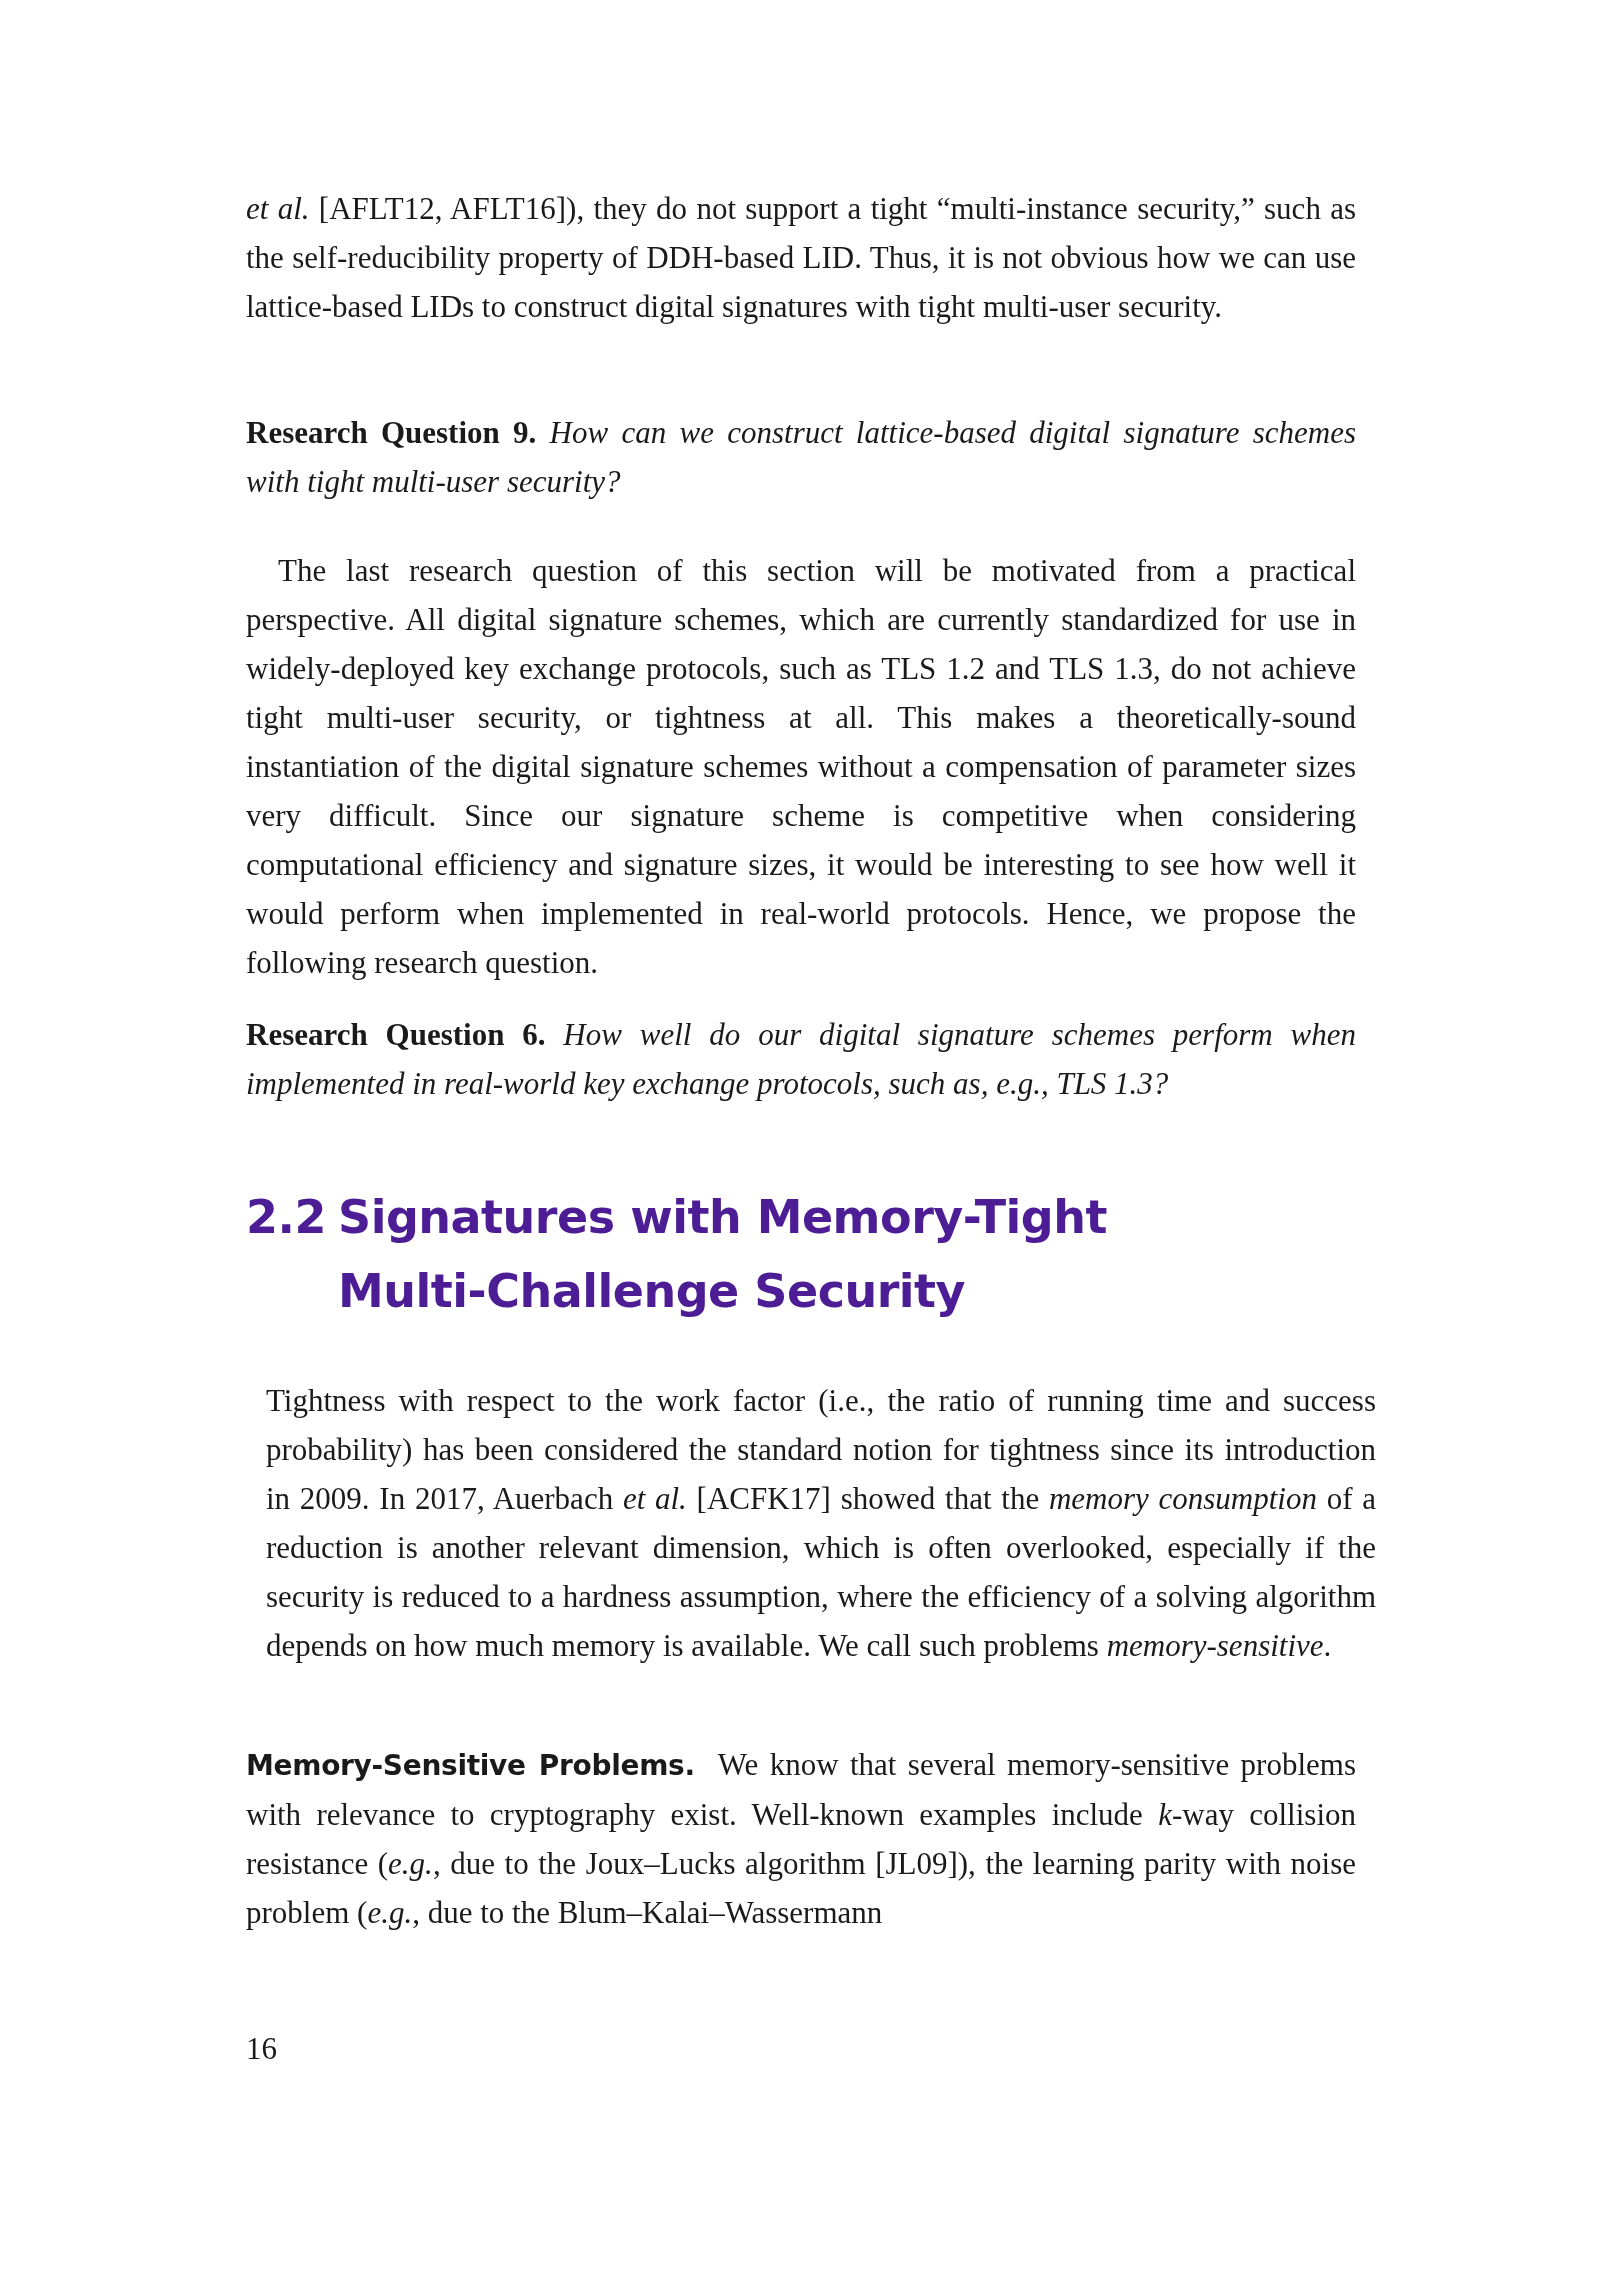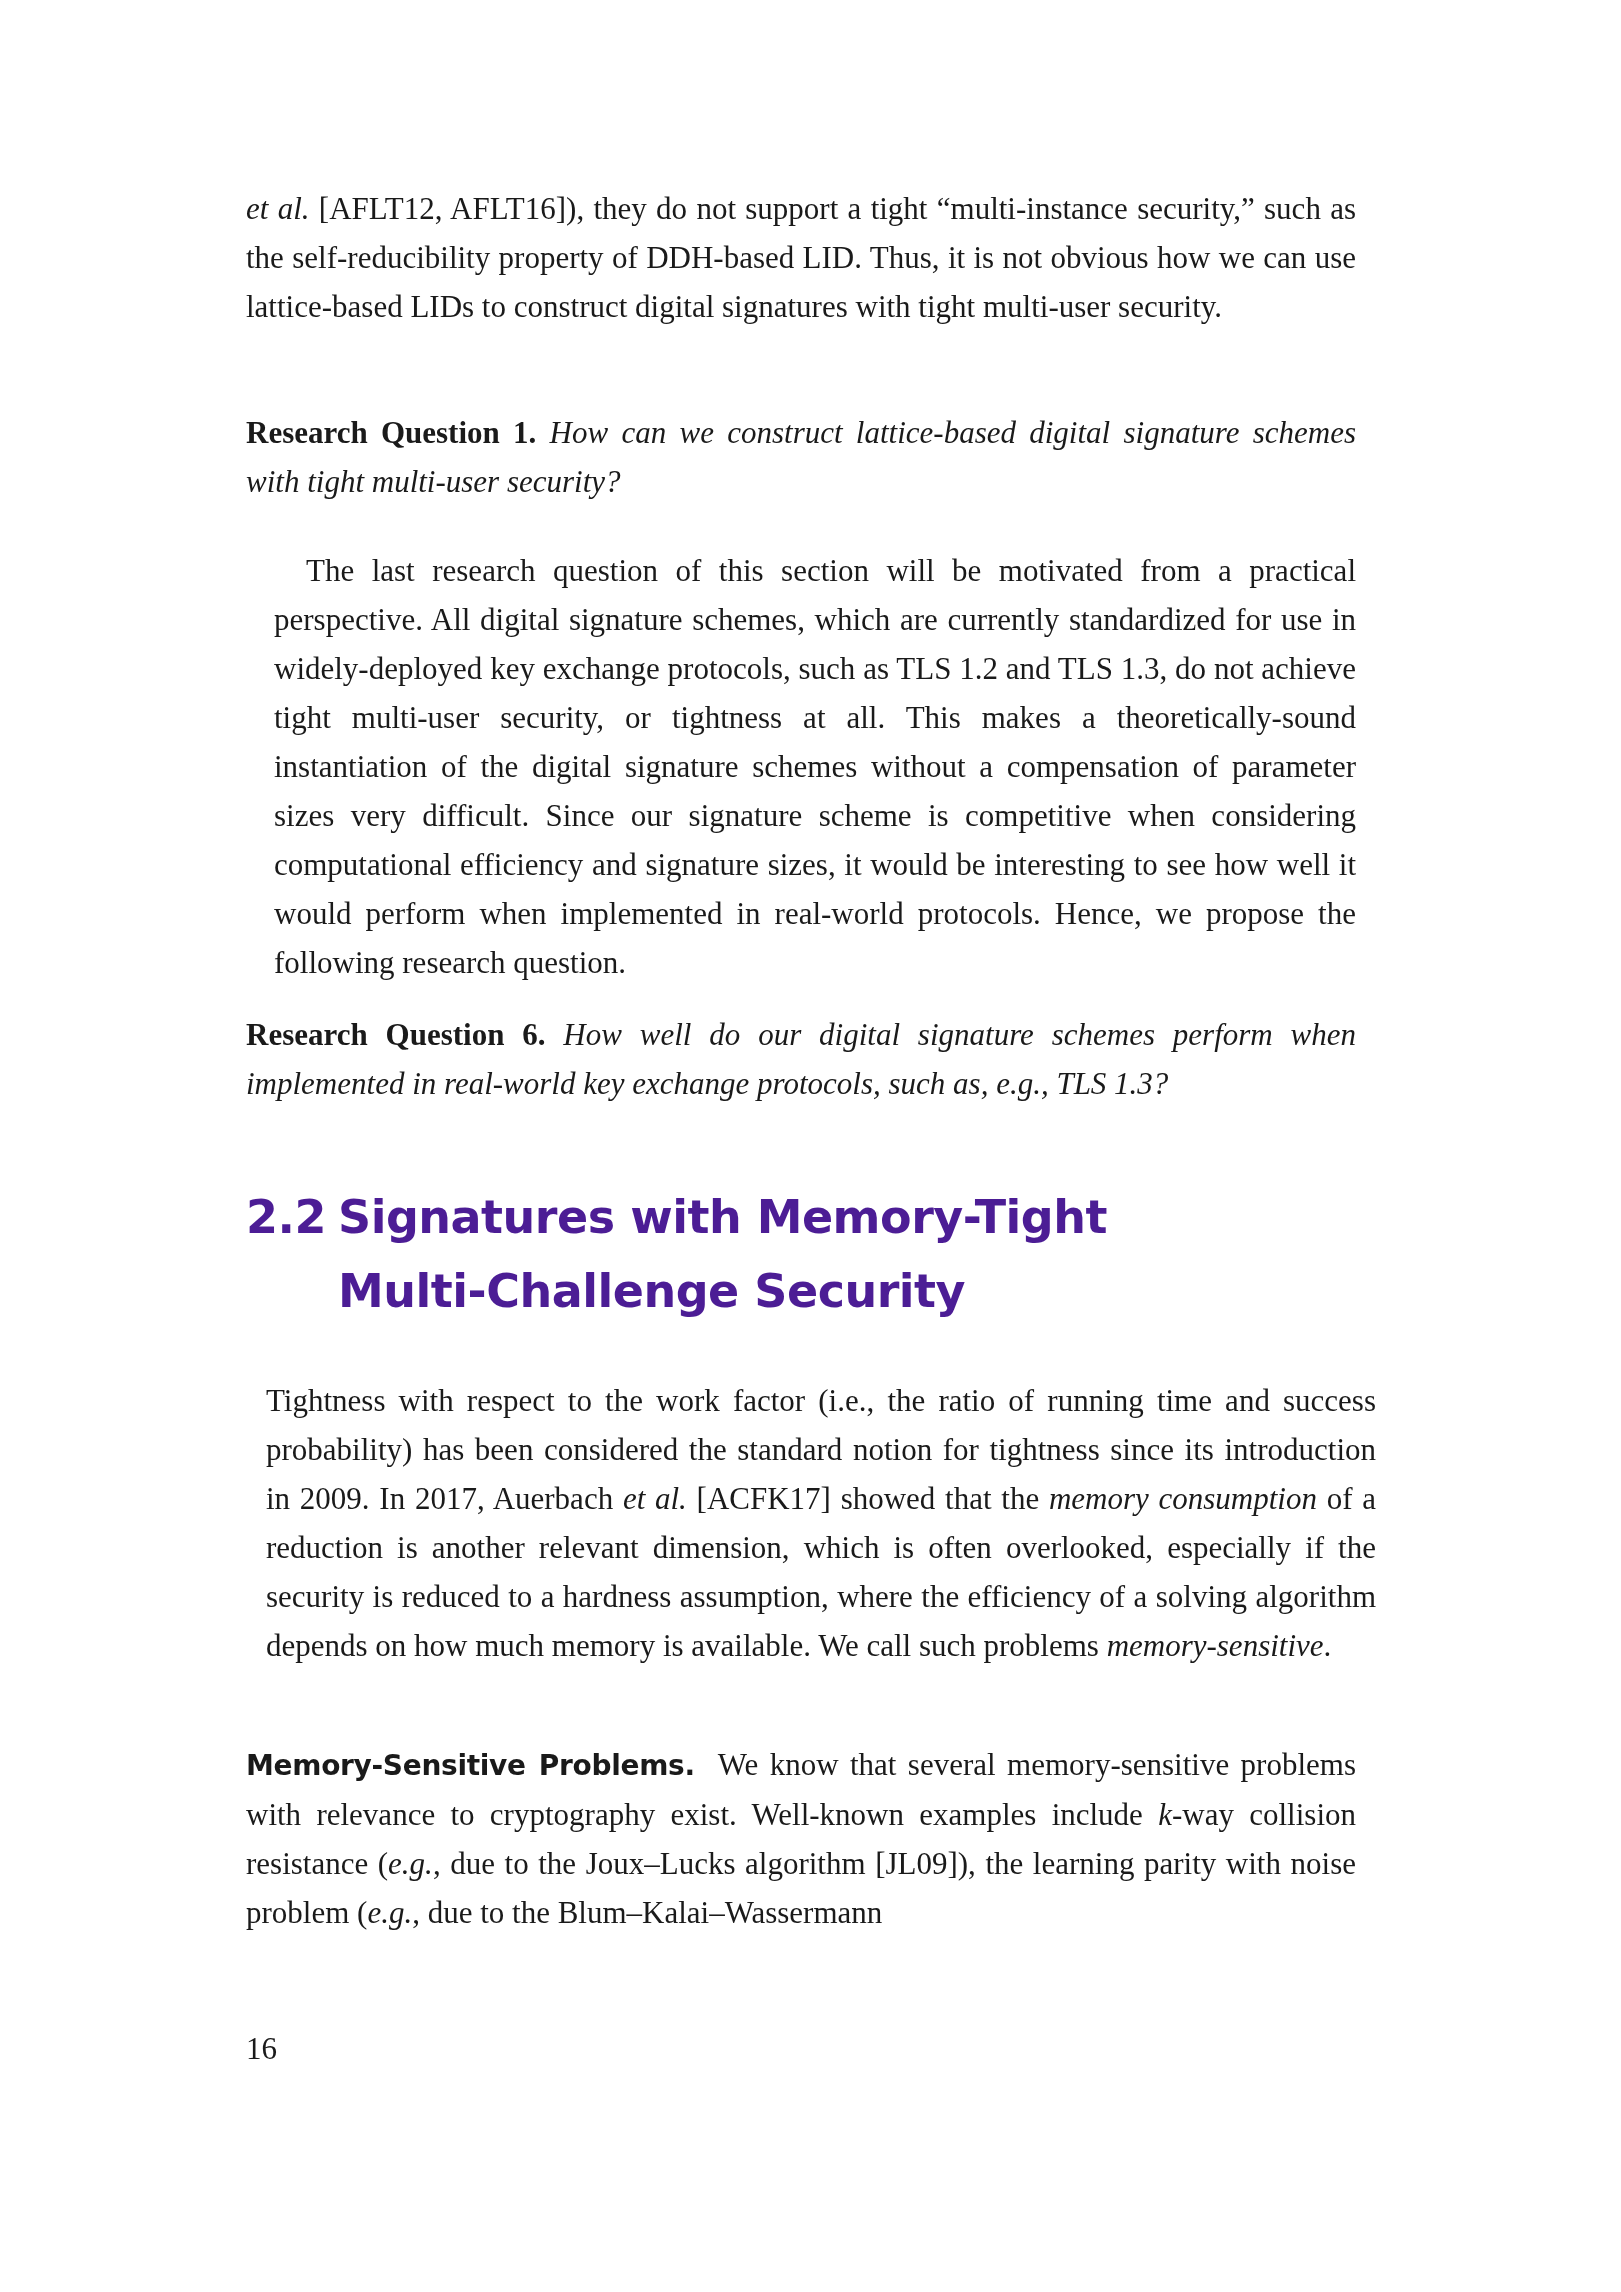--- a/index.html
+++ b/index.html
@@ -4,21 +4,21 @@
   <style>
     html, body { margin: 0; padding: 0; background: #ffffff; }
     body { width: 1621px; height: 2293px; position: relative; overflow: hidden; color: #111; }
     .page {
       position: absolute; left: 246px; top: 184px; width: 1110px;
       font-family: "Liberation Serif", "DejaVu Serif", serif;
       font-size: 31px; line-height: 49px; color: #1a1a1a;
     }
     p { margin: 0; text-align: justify; }
     .block { position: absolute; left: 0; width: 1110px; }
-    .indent { text-indent: 32px; margin-left: 28px; }
+    .indent { text-indent: 32px; }
     .rq-label { font-weight: bold; }
     em { font-style: italic; }
     .section-title {
       position: absolute; left: 0; width: 1110px;
       font-family: "DejaVu Sans", "Liberation Sans", sans-serif;
       font-weight: bold; font-size: 46px; line-height: 74px; color: #4c1d95;
       letter-spacing: -0.5px;
     }
     .section-title .num { display: inline-block; width: 92px; }
     .section-title .line2 { display: block; padding-left: 92px; }
@@ -31,21 +31,21 @@
 </head>
 <body>
 
 <div class="page">
 
   <div class="block" style="top:0px;">
     <p><em>et al.</em><span> [AFLT12, AFLT16]), they do not support a tight “multi-instance security,” such as the self-reducibility property of DDH-based LID. Thus, it is not obvious how we can use lattice-based LIDs to construct digital signatures with tight multi-user security.</span></p>
   </div>
 
   <div class="block" style="top:224px;">
-    <p><span class="rq-label">Research Question 1.</span> <em>How can we construct lattice-based digital signature schemes with tight multi-user security?</em></p>
+    <p><span class="rq-label">Research Question 9.</span> <em>How can we construct lattice-based digital signature schemes with tight multi-user security?</em></p>
   </div>
 
   <div class="block" style="top:362px;">
     <p class="indent">The last research question of this section will be motivated from a practical perspective. All digital signature schemes, which are currently standardized for use in widely-deployed key exchange protocols, such as TLS 1.2 and TLS 1.3, do not achieve tight multi-user security, or tightness at all. This makes a theoretically-sound instantiation of the digital signature schemes without a compensation of parameter sizes very difficult. Since our signature scheme is competitive when considering computational efficiency and signature sizes, it would be interesting to see how well it would perform when implemented in real-world protocols. Hence, we propose the following research question.</p>
   </div>
 
   <div class="block" style="top:826px;">
     <p><span class="rq-label">Research Question 6.</span> <em>How well do our digital signature schemes perform when implemented in real-world key exchange protocols, such as, e.g., TLS 1.3?</em></p>
   </div>
 

